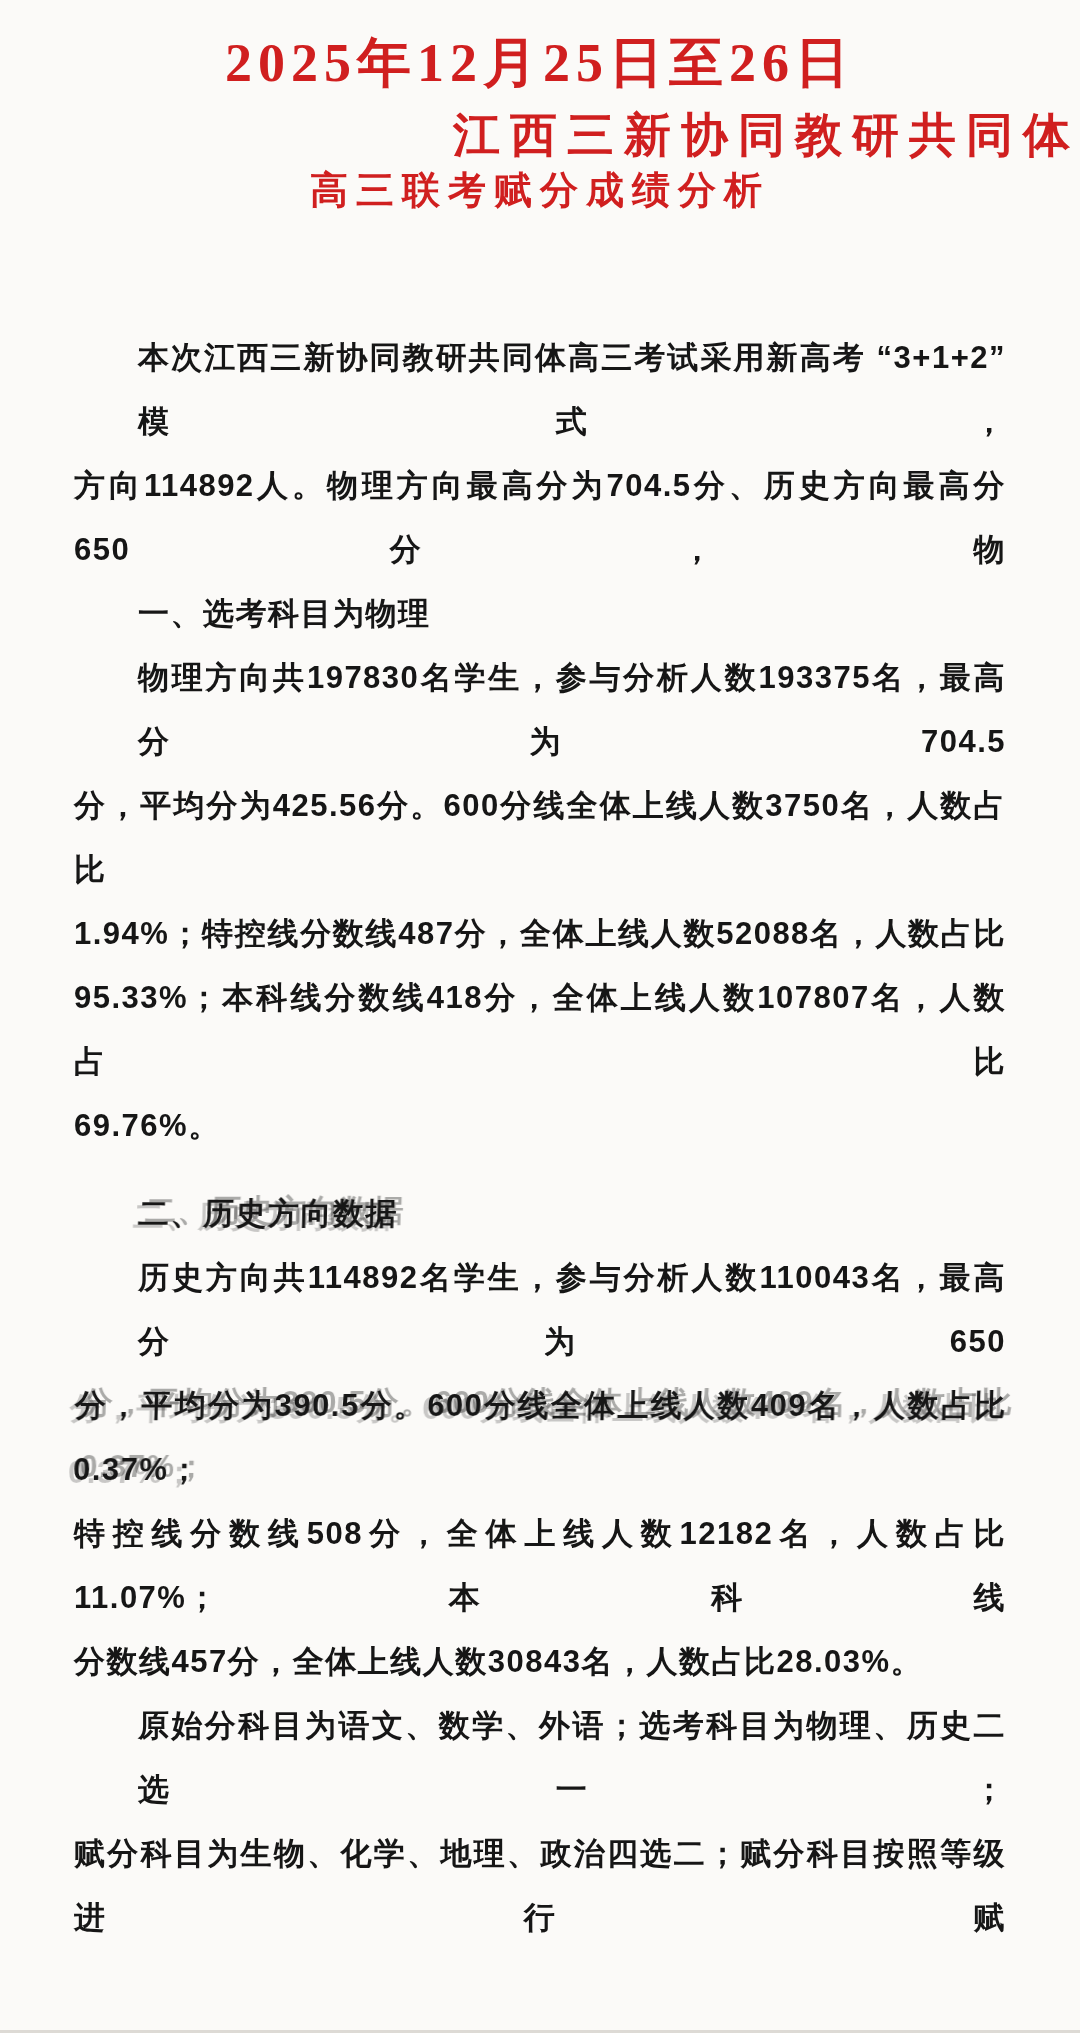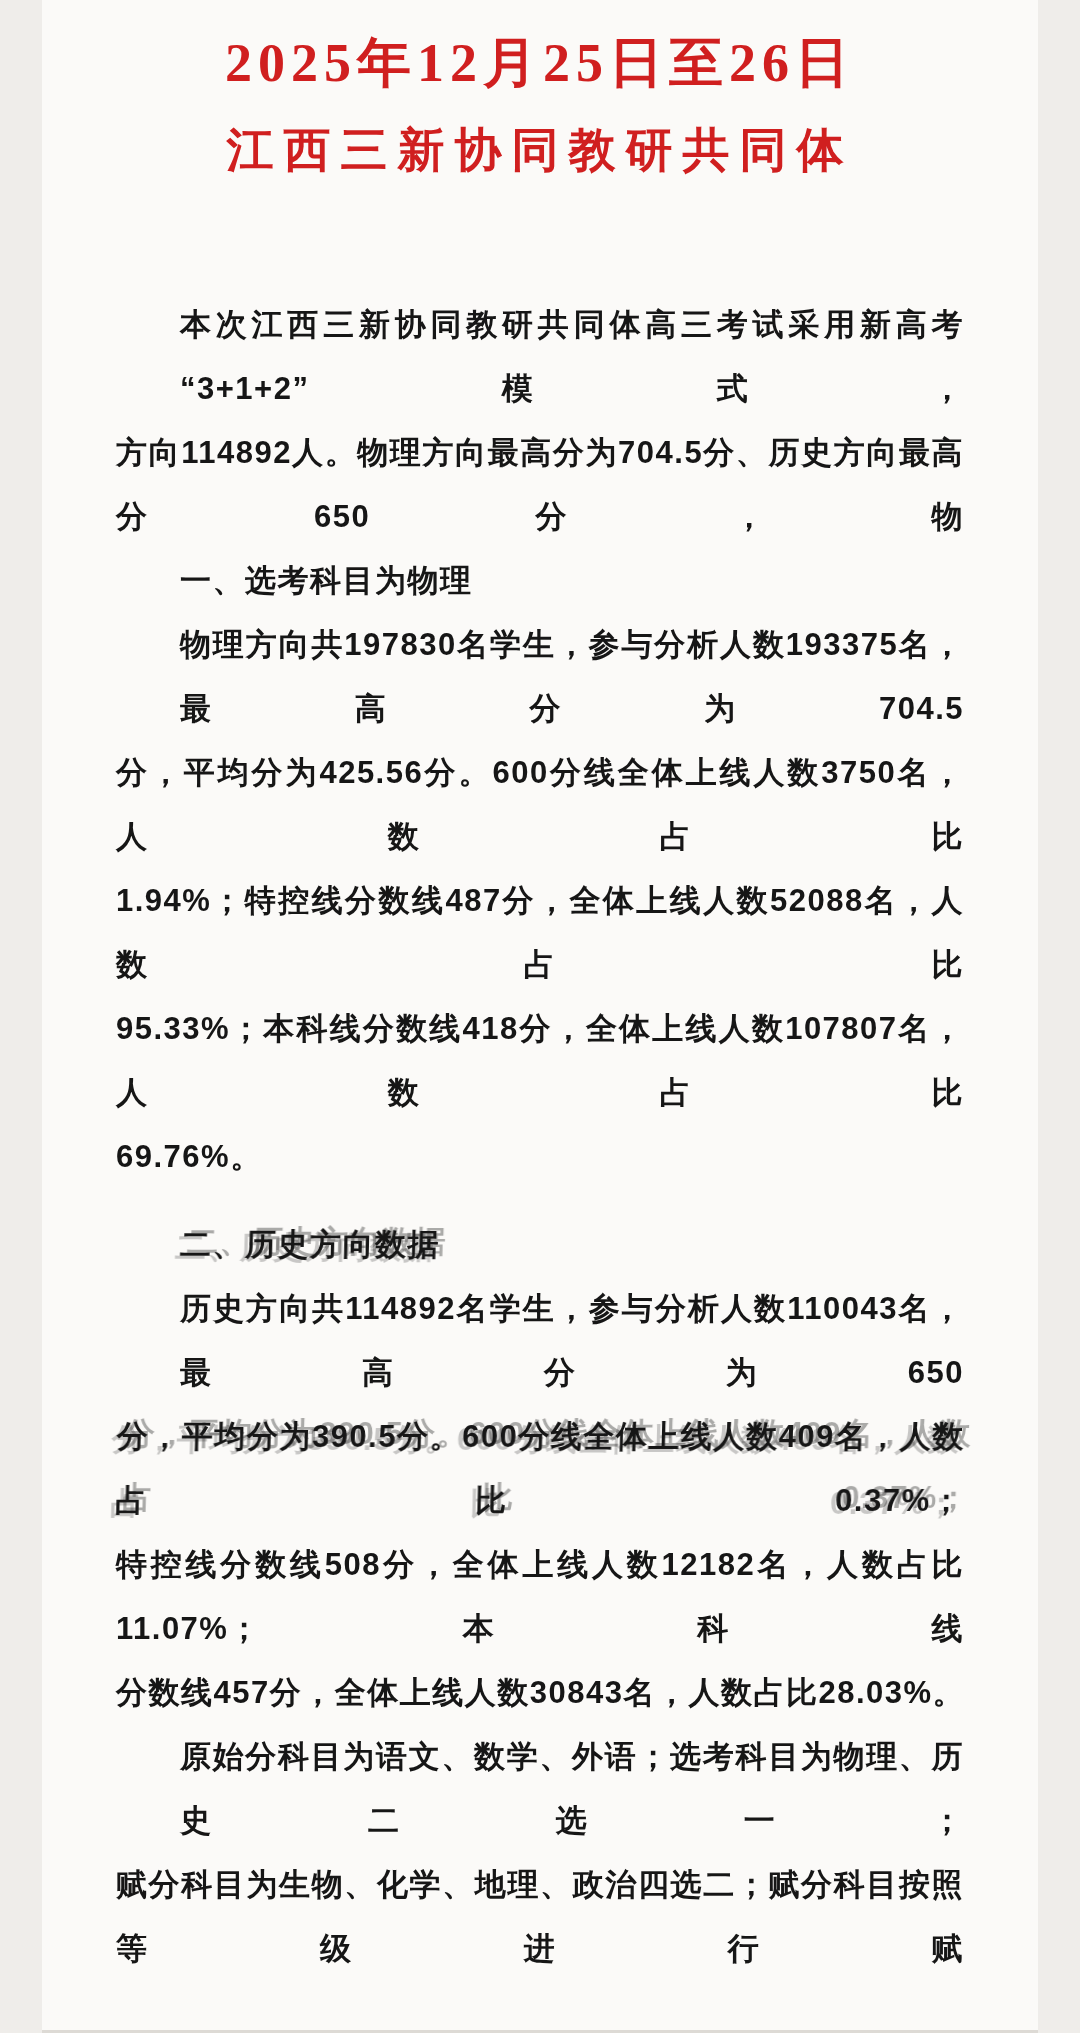--- a/index.html
+++ b/index.html
@@ -1,20 +1,20 @@
 <!DOCTYPE html>
 <html style="--accent: #d01f1f;"><head>
 <meta charset="utf-8">
 <style>
   * { margin: 0; padding: 0; box-sizing: border-box; }
   html, body { background: #efedea; }
   body { font-family: "Liberation Sans", "DejaVu Sans", sans-serif; }
   .page {
     position: relative;
-    width: 996px;
+    width: 1080px;
     height: 2033px;
     margin: 0 auto;
     background: #fbfaf8;
     overflow: hidden;
     color: #141414;
     border-bottom: 3px solid #dddad5;
   }
   
   .title-block { padding-top: 28px; text-align: center; }
   .title-line1 {
@@ -24,22 +24,23 @@
     letter-spacing: 6px;
     line-height: 70px;
     font-family: "Liberation Serif", "DejaVu Serif", serif;
   }
   .title-line2 {
     color: var(--accent, #d01f1f);
     font-size: 47px;
     font-weight: 700;
     letter-spacing: 10px;
     line-height: 62px;
-    margin-top: 21px;
+    margin-top: 6px;
     font-family: "Liberation Serif", "DejaVu Serif", serif;
+    text-align: right;
   }
   .title-line3 {
     color: var(--accent, #d01f1f);
     font-size: 38px;
     font-weight: 700;
     letter-spacing: 8px;
     line-height: 48px;
     font-family: "Liberation Serif", "DejaVu Serif", serif;
   }
   
@@ -65,20 +66,21 @@
   }
 </style>
 </head>
 <body>
 
 <div class="page">
 
   <div class="title-block">
     <div class="title-line1">2025年12月25日至26日</div>
     <div class="title-line2">江西三新协同教研共同体</div>
+    <div class="title-line3">高三联考赋分成绩分析</div>
   </div>
 
   <div class="body-text">
 
     <div class="bline indent fill">本次江西三新协同教研共同体高三考试采用新高考 “3+1+2” 模式，</div>
     <div class="bline fill">方向114892人。物理方向最高分为704.5分、历史方向最高分650分，物</div>
 
     <div class="bline indent">一、选考科目为物理</div>
     <div class="bline indent fill">物理方向共197830名学生，参与分析人数193375名，最高分为704.5</div>
     <div class="bline fill">分，平均分为425.56分。600分线全体上线人数3750名，人数占比</div>

